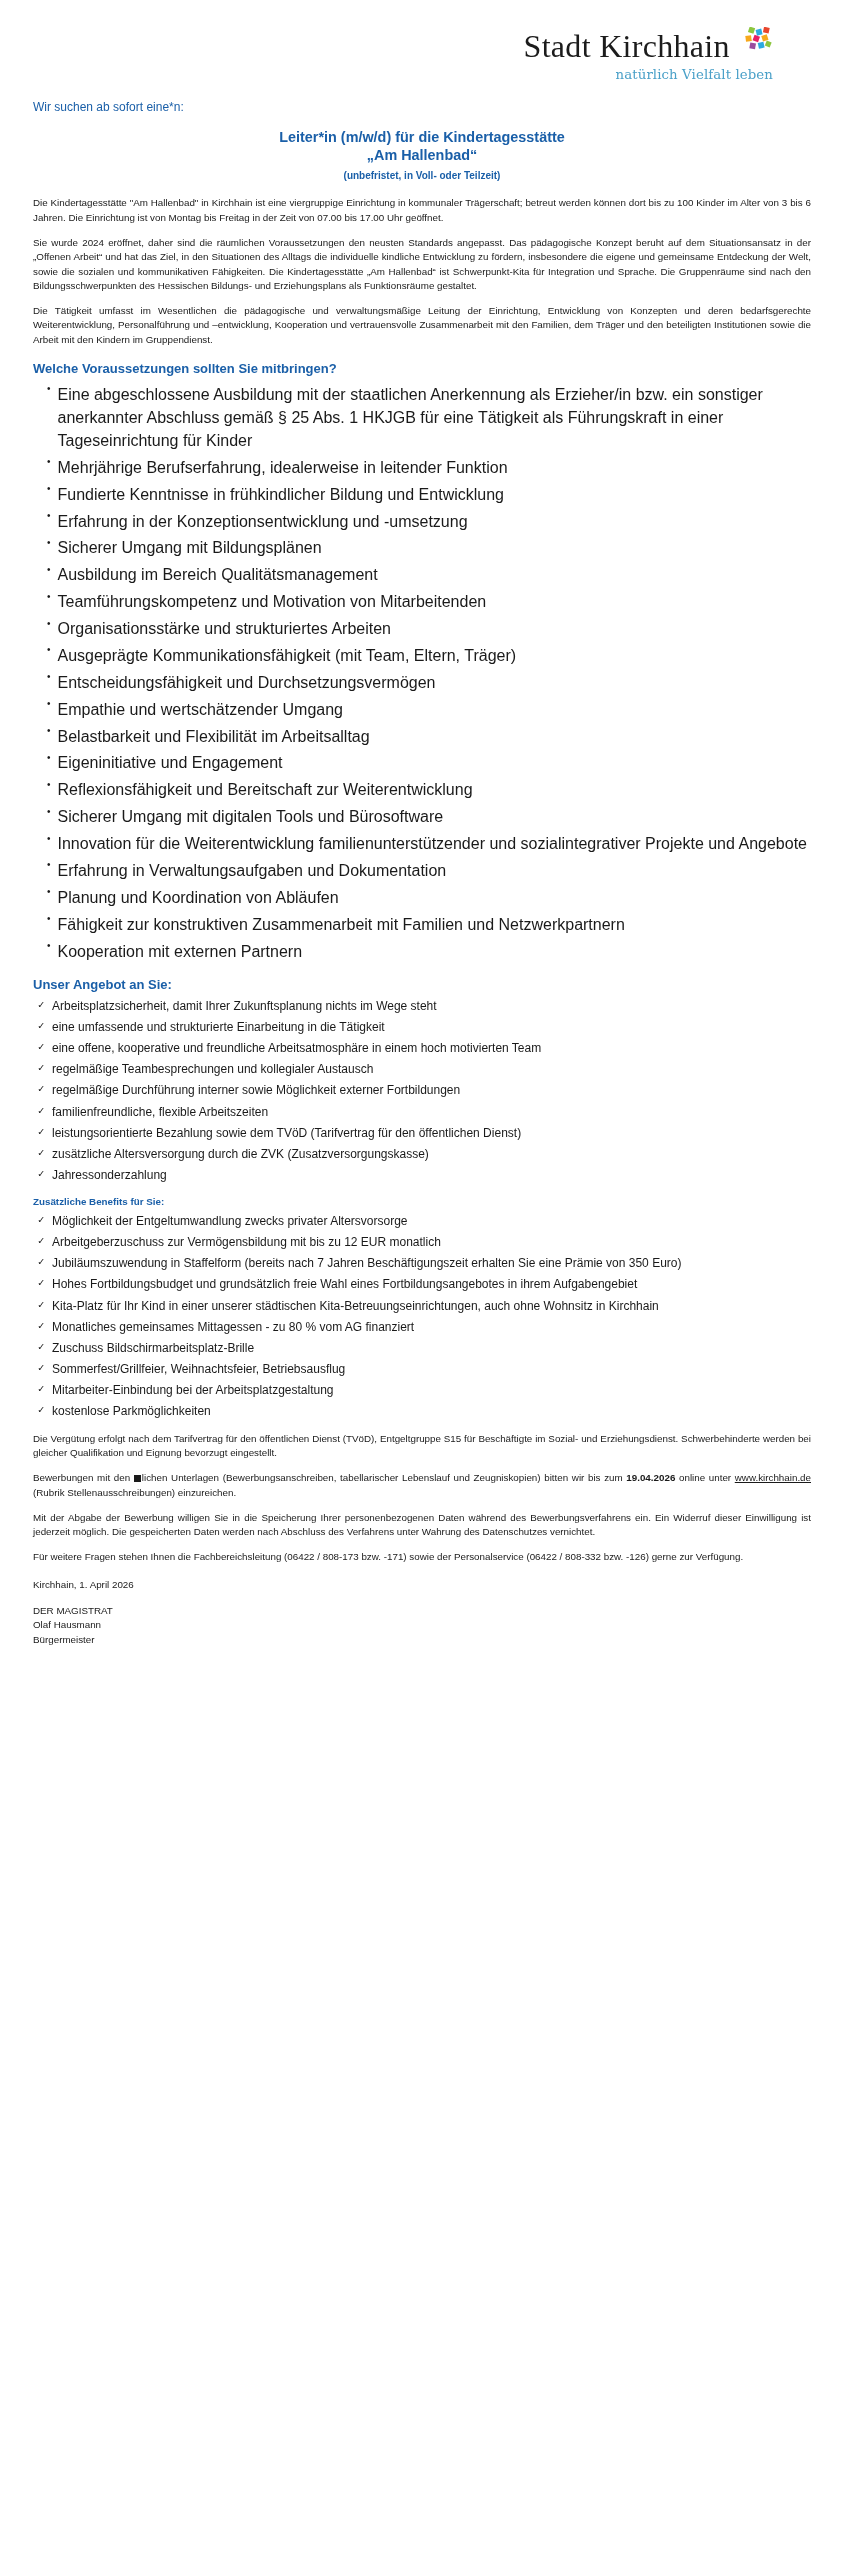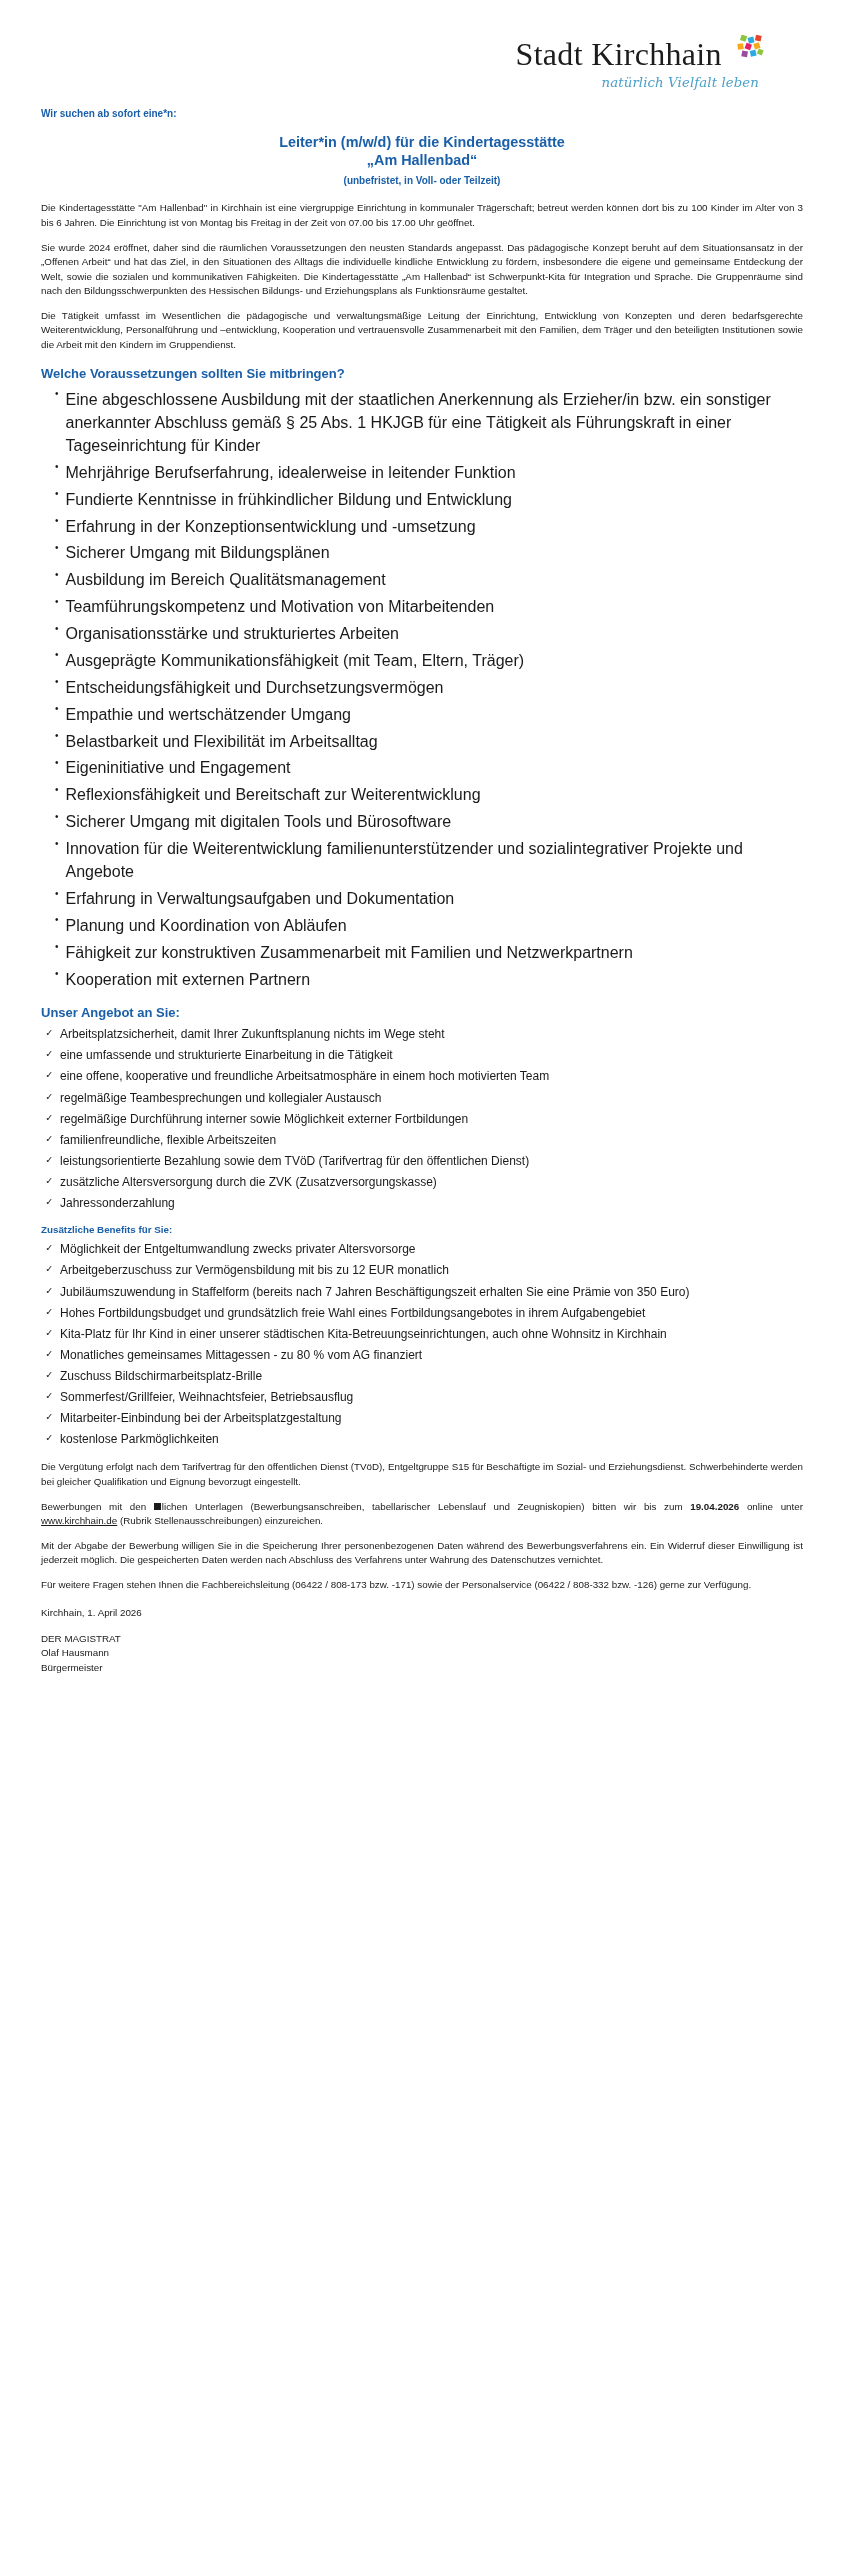--- a/index.html
+++ b/index.html
@@ -10,21 +10,21 @@
   body {
     width: 844px;
     font-family: "Liberation Sans", sans-serif;
     color: #1a1a1a;
     -webkit-font-smoothing: antialiased;
   }
   .page {
     width: 844px;
     min-height: 2576px;
     box-sizing: border-box;
-    padding: 8px;
+    padding: 0;
     position: relative;
     background: #ffffff;
   }
   .inner {
     padding: 24.5px 33px 21px 33px;
   }
 
   
   .logo-block {
     display: flex;
@@ -46,40 +46,39 @@
   .logo-city {
     font-family: "Liberation Serif", serif;
     font-size: 32px;
     letter-spacing: 0.3px;
     color: #1c1c1c;
     line-height: 1.02;
     font-weight: 400;
   }
   .logo-slogan {
     font-family: "DejaVu Serif", serif;
-    font-style: italic;
     font-size: 13.3px;
     color: #4aa0c8;
     margin-top: 4.3px;
-    margin-right: 7px;
+    margin-right: 1px;
     letter-spacing: 0.1px;
   }
   .logo-mark {
     position: relative;
     width: 41px;
     height: 33px;
     margin-left: 3.2px;
     margin-top: -3.2px;
     flex: none;
   }
 
   
   .intro-line {
-    font-size: 10px;
-    font-weight: bold;
+    font-size: 12px;
+    font-weight: normal;
     color: #1a5fa8;
     margin: 0 0 14px 0;
   }
   h1.title {
     text-align: center;
     color: #1a5fa8;
     font-size: 14.4px;
     line-height: 1.3;
     margin: 0 0 5.3px 0;
     font-weight: bold;

